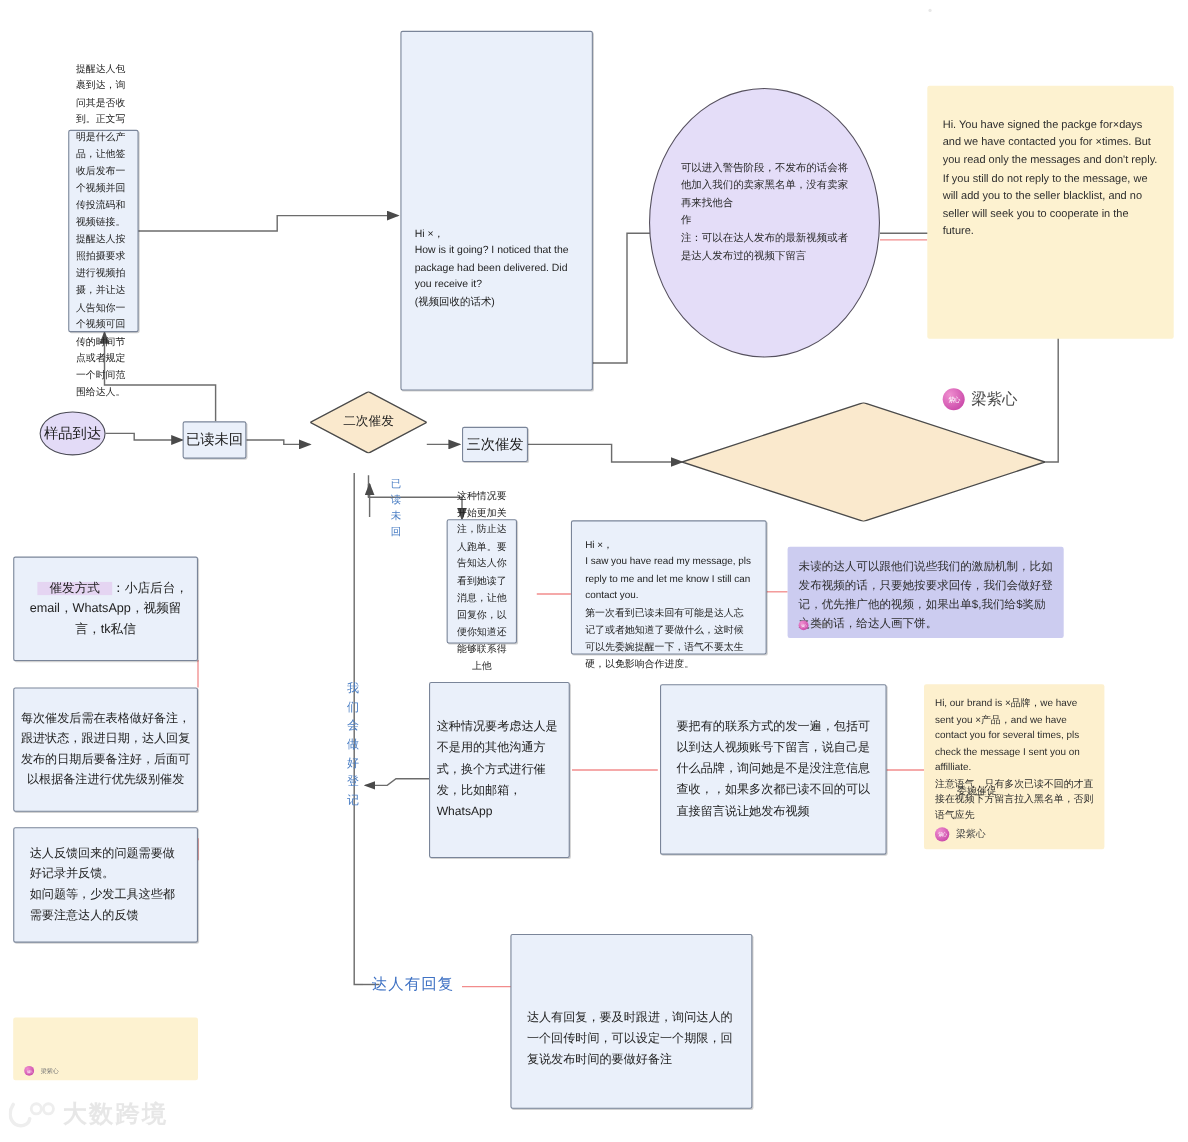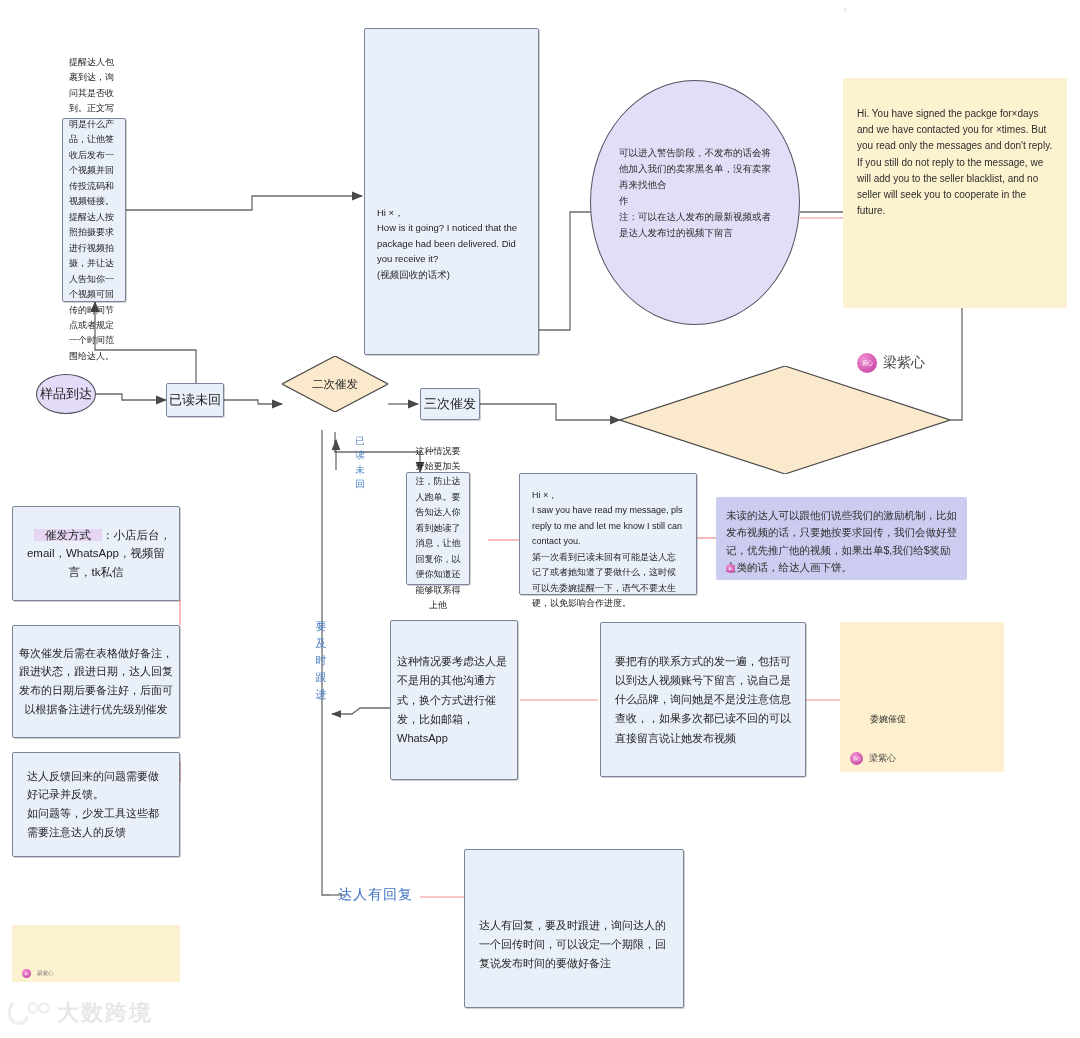--- a/index.html
+++ b/index.html
@@ -226,31 +226,33 @@
 
 <div class="node box" style="left:12px;top:625px;width:168px;height:113px;">
   <div class="box-txt center" style="font-size:11px;line-height:1.72;">每次催发后需在表格做好备注，跟进状态，跟进日期，达人回复发布的日期后要备注好，后面可以根据备注进行优先级别催发</div>
 </div>
 
 <div class="node box" style="left:12px;top:752px;width:168px;height:105px;">
   <div class="box-txt" style="font-size:11px;line-height:1.72;left:8px;right:8px;">达人反馈回来的问题需要做好记录并反馈。
 如问题等，少发工具这些都需要注意达人的反馈</div>
 </div>
 
-<div class="vlabel" style="left:315px;top:618px;">要及时跟进</div>
+<div class="vlabel" style="left:315px;top:618px;">我们会做好登记</div>
 
 <div class="node box" style="left:390px;top:620px;width:128px;height:160px;">
   <div class="box-txt" style="font-size:11px;line-height:1.75;">这种情况要考虑达人是不是用的其他沟通方式，换个方式进行催发，比如邮箱，WhatsApp</div>
 </div>
 
 <div class="node box" style="left:600px;top:622px;width:206px;height:155px;">
   <div class="box-txt" style="font-size:11px;line-height:1.75;left:8px;right:8px;">要把有的联系方式的发一遍，包括可以到达人视频账号下留言，说自己是什么品牌，询问她是不是没注意信息查收，，如果多次都已读不回的可以直接留言说让她发布视频</div>
 </div>
 
 <div class="node note-yellow soft" style="left:840px;top:622px;width:164px;height:150px;">
+  <div class="note-txt sm">Hi, our brand is ×品牌，we have sent you ×产品，and we have contact you for several times, pls check the message I sent you on affilliate.
+注意语气，只有多次已读不回的才直接在视频下方留言拉入黑名单，否则语气应先</div>
   <div class="note-txt sm" style="top:90px;left:30px;">委婉催促</div>
   <div class="sig md" style="left:10px;top:130px;">
     <span class="av">紫心</span>
     <span class="nm">梁紫心</span>
   </div>
 </div>
 
 <div class="hlabel" style="left:338px;top:886px;">达人有回复</div>
 
 <div class="node box" style="left:464px;top:849px;width:220px;height:159px;">

